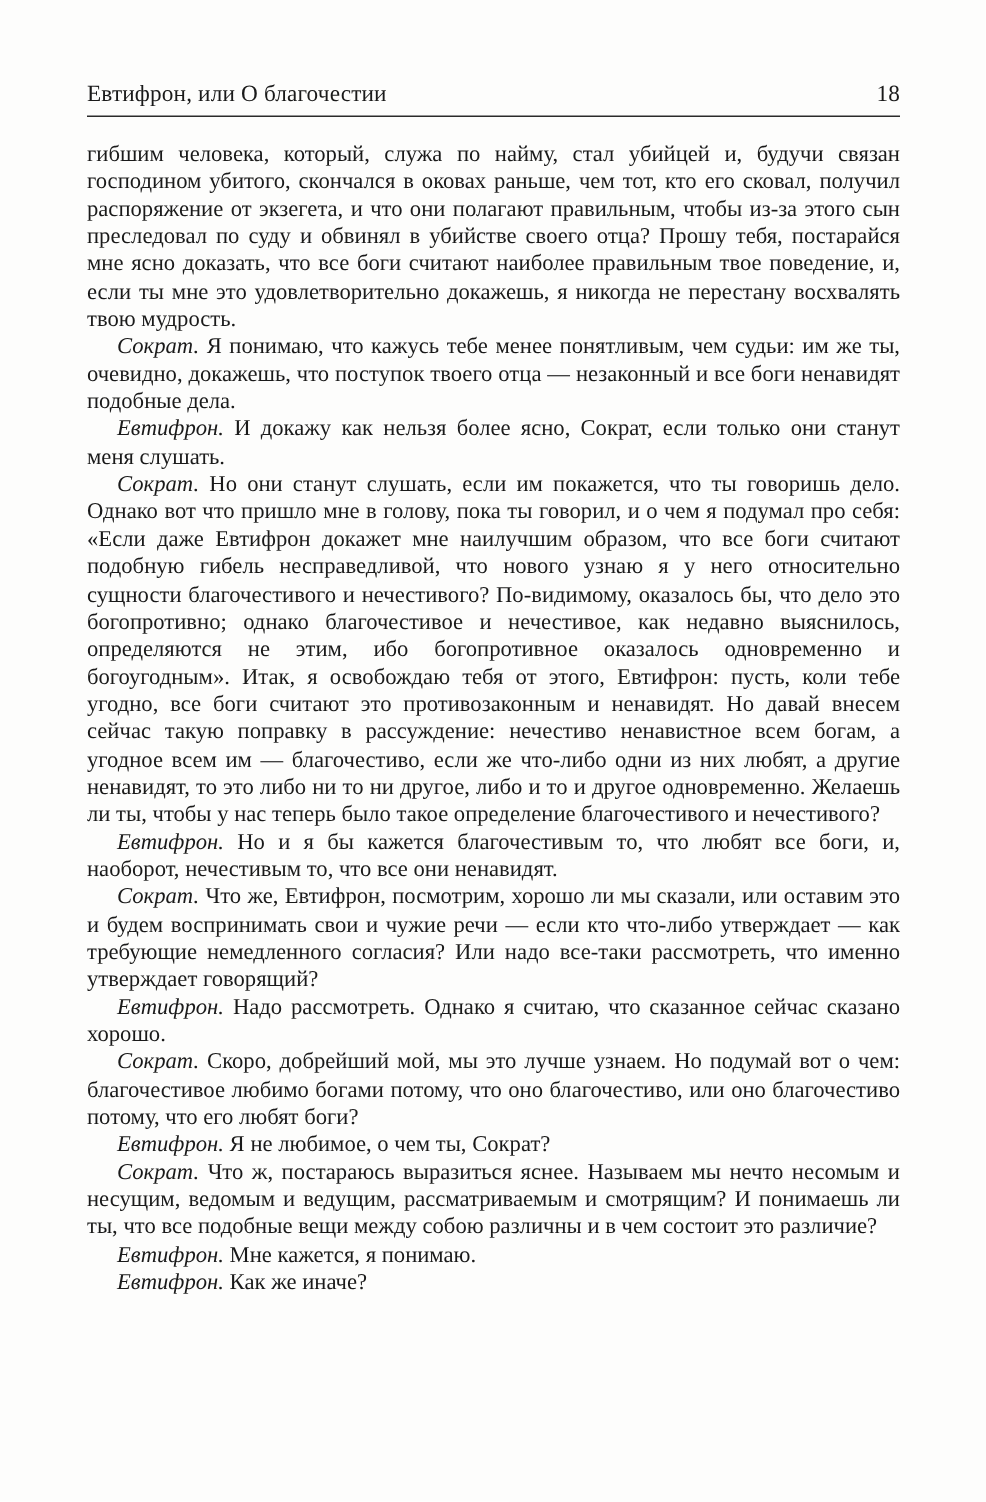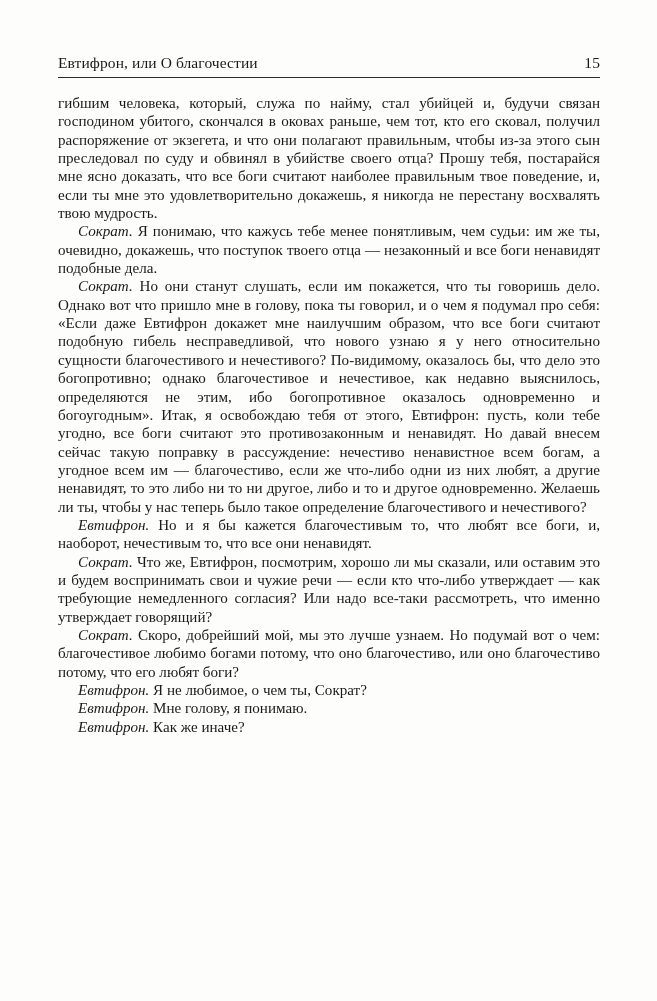--- a/index.html
+++ b/index.html
@@ -72,30 +72,33 @@
   }
 </style>
 </head>
 <body>
 
 <div class="page">
   <div class="page-inner">
 
     <div class="running-head">
       <span class="head-title">Евтифрон, или О благочестии</span>
-      <span class="folio">15</span>
+      <span class="folio">18</span>
     </div>
     <div class="head-rule"></div>
 
     <div class="body-text" id="body-text">
         <p class="no-indent"><span>гибшим человека, который, служа по найму, стал убийцей и, будучи связан господином убитого, скончался в оковах раньше, чем тот, кто его сковал, получил распоряжение от экзегета, и что они полагают правильным, чтобы из-за этого сын преследовал по суду и обвинял в убийстве своего отца? Прошу тебя, постарайся мне ясно доказать, что все боги считают наиболее правильным твое поведение, и, если ты мне это удовлетворительно докажешь, я никогда не перестану восхвалять твою мудрость.</span></p>
         <p><span class="speaker">Сократ.</span> <span>Я понимаю, что кажусь тебе менее понятливым, чем судьи: им же ты, очевидно, докажешь, что поступок твоего отца — незаконный и все боги ненавидят подобные дела.</span></p>
+        <p><span class="speaker">Евтифрон.</span> <span>И докажу как нельзя более ясно, Сократ, если только они станут меня слушать.</span></p>
         <p><span class="speaker">Сократ.</span> <span>Но они станут слушать, если им покажется, что ты говоришь дело. Однако вот что пришло мне в голову, пока ты говорил, и о чем я подумал про себя: «Если даже Евтифрон докажет мне наилучшим образом, что все боги считают подобную гибель несправедливой, что нового узнаю я у него относительно сущности благочестивого и нечестивого? По-видимому, оказалось бы, что дело это богопротивно; однако благочестивое и нечестивое, как недавно выяснилось, определяются не этим, ибо богопротивное оказалось одновременно и богоугодным». Итак, я освобождаю тебя от этого, Евтифрон: пусть, коли тебе угодно, все боги считают это противозаконным и ненавидят. Но давай внесем сейчас такую поправку в рассуждение: нечестиво ненавистное всем богам, а угодное всем им — благочестиво, если же что-либо одни из них любят, а другие ненавидят, то это либо ни то ни другое, либо и то и другое одновременно. Желаешь ли ты, чтобы у нас теперь было такое определение благочестивого и нечестивого?</span></p>
         <p><span class="speaker">Евтифрон.</span> <span>Но и я бы кажется благочестивым то, что любят все боги, и, наоборот, нечестивым то, что все они ненавидят.</span></p>
         <p><span class="speaker">Сократ.</span> <span>Что же, Евтифрон, посмотрим, хорошо ли мы сказали, или оставим это и будем воспринимать свои и чужие речи — если кто что-либо утверждает — как требующие немедленного согласия? Или надо все-таки рассмотреть, что именно утверждает говорящий?</span></p>
+        <p><span class="speaker">Евтифрон.</span> <span>Надо рассмотреть. Однако я считаю, что сказанное сейчас сказано хорошо.</span></p>
         <p><span class="speaker">Сократ.</span> <span>Скоро, добрейший мой, мы это лучше узнаем. Но подумай вот о чем: благочестивое любимо богами потому, что оно благочестиво, или оно благочестиво потому, что его любят боги?</span></p>
         <p><span class="speaker">Евтифрон.</span> <span>Я не любимое, о чем ты, Сократ?</span></p>
-        <p><span class="speaker">Евтифрон.</span> <span>Мне голову, я понимаю.</span></p>
+        <p><span class="speaker">Сократ.</span> <span>Что ж, постараюсь выразиться яснее. Называем мы нечто несомым и несущим, ведомым и ведущим, рассматриваемым и смотрящим? И понимаешь ли ты, что все подобные вещи между собою различны и в чем состоит это различие?</span></p>
+        <p><span class="speaker">Евтифрон.</span> <span>Мне кажется, я понимаю.</span></p>
         <p><span class="speaker">Евтифрон.</span> <span>Как же иначе?</span></p>
       </div>
 
   </div>
 </div>
 
 </body></html>

